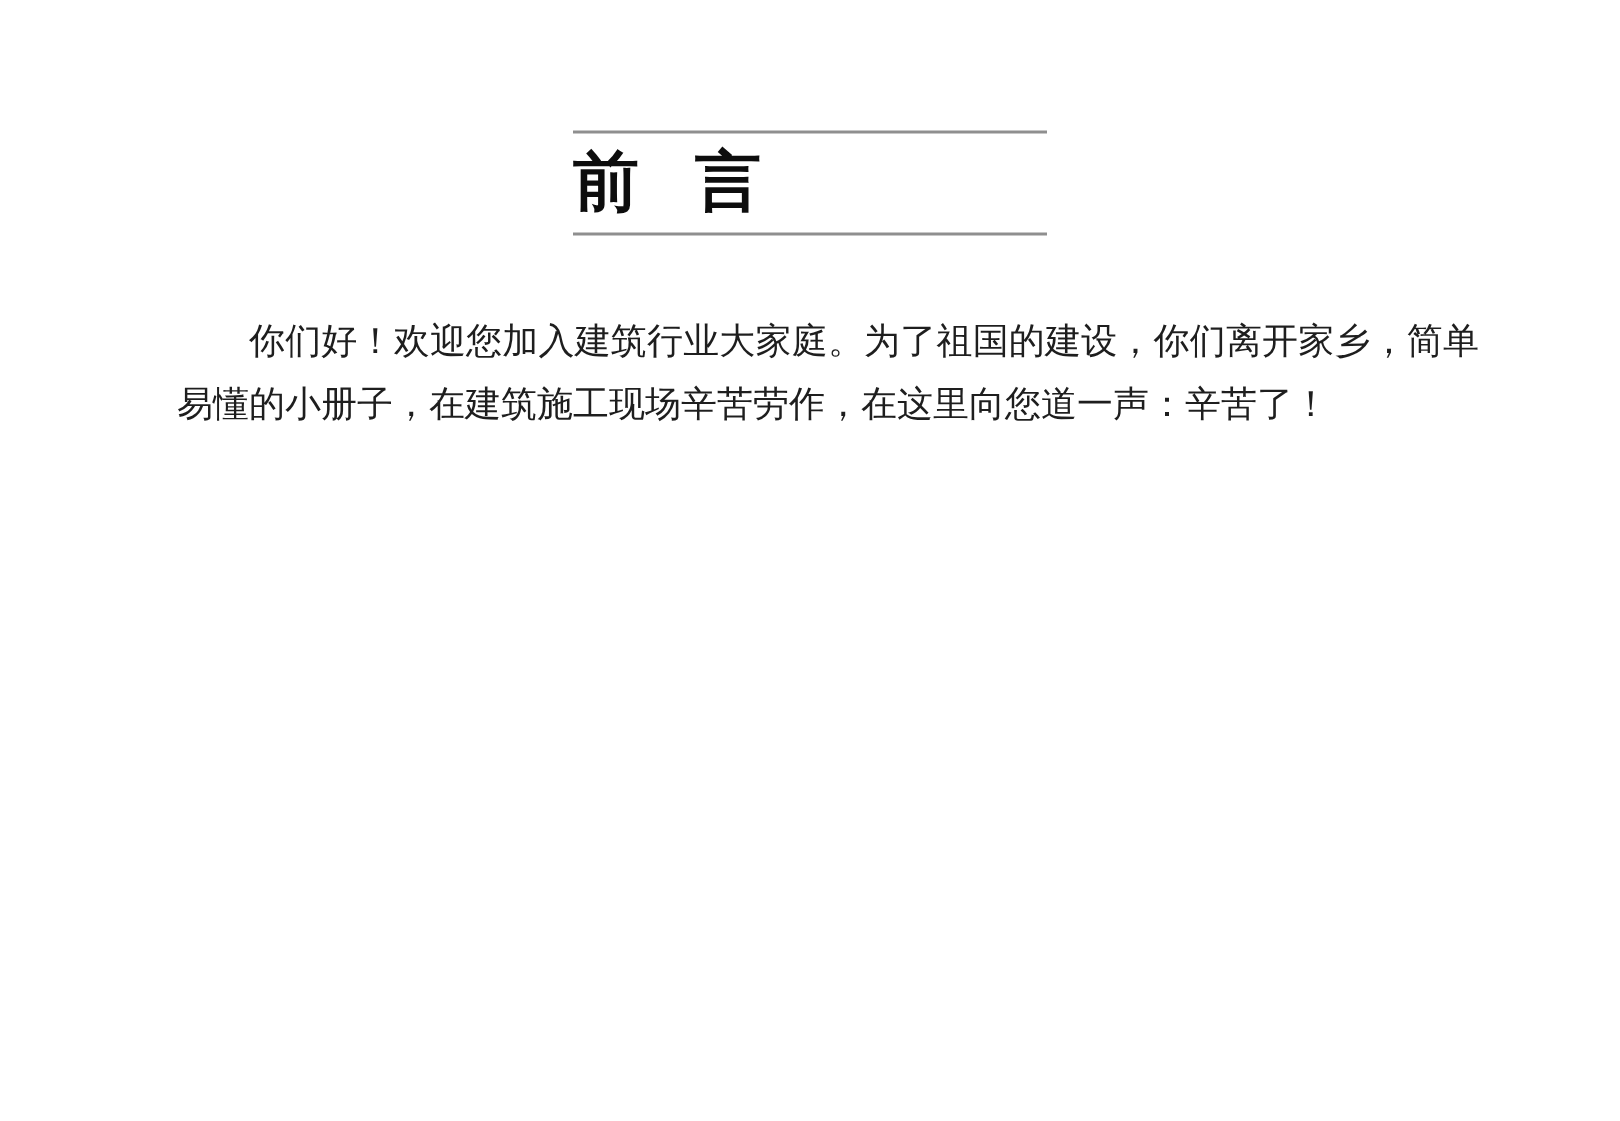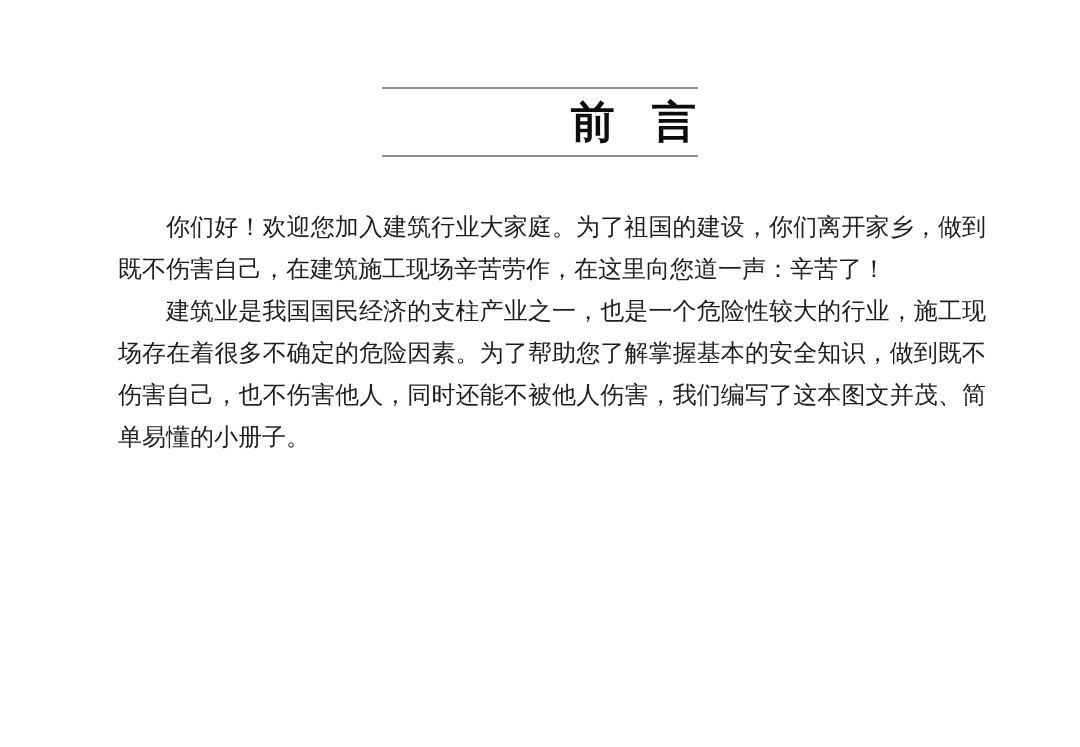--- a/index.html
+++ b/index.html
@@ -21,21 +21,21 @@
     height: 747px;
     background: var(--background);
     overflow: hidden;
   }
   .title-block {
     position: absolute;
     top: 87px;
     left: 50%;
     transform: translateX(-50%);
     width: 316px;
-    text-align: right;
+    text-align: left;
   }
   .rule {
     height: 2px;
     background: var(--rule);
   }
   .title {
     color: var(--title);
     font-size: 44px;
     font-weight: 700;
     line-height: 66px;
@@ -67,17 +67,16 @@
 
 <div class="page">
 
   <header class="title-block">
     <div class="rule"></div>
     <h1 class="title">前 言</h1>
     <div class="rule"></div>
   </header>
 
   <main class="body-text">
-    <p class="para">你们好！欢迎您加入建筑行业大家庭。为了祖国的建设，你们离开家乡，做到既不伤害自己，在建筑施工现场辛苦劳作，在这里向您道一声：辛苦了！</p>
-    <p class="para">建筑业是我国国民经济的支柱产业之一，也是一个危险性较大的行业，施工现场存在着很多不确定的危险因素。为了帮助您了解掌握基本的安全知识，做到既不伤害自己，也不伤害他人，同时还能不被他人伤害，我们编写了这本图文并茂、简单易懂的小册子。</p>
+    <p class="para">你们好！欢迎您加入建筑行业大家庭。为了祖国的建设，你们离开家乡，简单易懂的小册子，在建筑施工现场辛苦劳作，在这里向您道一声：辛苦了！</p>
   </main>
 
 </div>
 
 </body></html>

